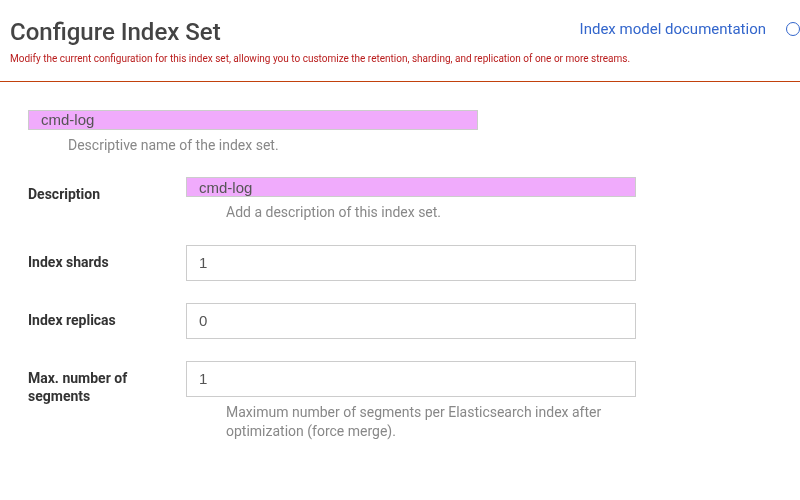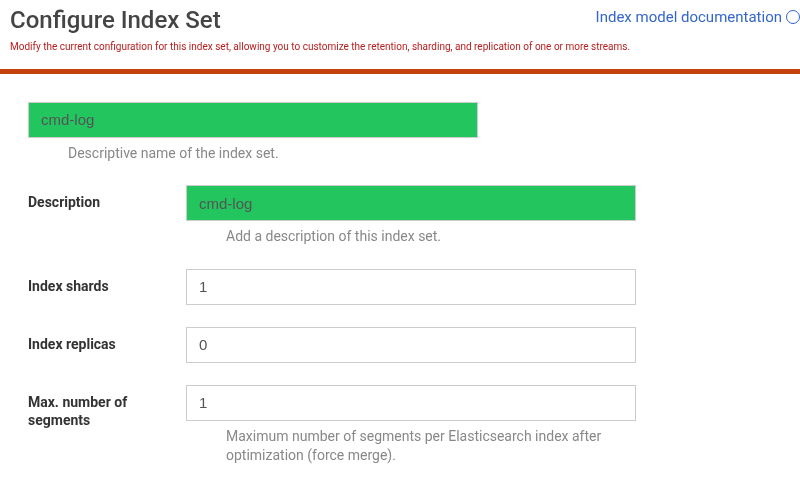--- a/index.html
+++ b/index.html
@@ -11,22 +11,23 @@
       font-family: -apple-system, BlinkMacSystemFont, "Segoe UI", Roboto, "Helvetica Neue", Arial, sans-serif;
       font-size: 14px;
       color: #333;
       background: #fff;
       width: 800px;
       height: 500px;
       overflow: hidden;
     }
     .header {
       padding: 6px 22px 14px 10px;
-      border-bottom: 5px solid #c2410c;
+      border-bottom: 1px solid #c2410c;
       position: relative;
+      margin-top: 12px;
     }
     .header-title {
       font-size: 24px;
       font-weight: 500;
       color: #444;
       margin-bottom: 6px;
     }
     .header-desc {
       font-size: 10px;
       color: #b91c1c;
@@ -34,21 +35,21 @@
     }
     .doc-link {
       position: absolute;
       right: 0;
       top: 8px;
       color: #3366cc;
       font-size: 15px;
       cursor: pointer;
       display: flex;
       align-items: center;
-      gap: 4px;
+      gap: 20px;
     }
     .doc-link-icon {
       width: 14px;
       height: 14px;
       display: inline-block;
       border: 1.5px solid #3366cc;
       border-radius: 50%;
       position: relative;
       flex-shrink: 0;
     }
@@ -67,26 +68,26 @@
       color: #333;
       padding-top: 8px;
       line-height: 1.3;
     }
     .form-field {
       flex: 1;
       max-width: 450px;
     }
     .text-input {
       width: 100%;
-      height: 36px;
+      height: 20px;
       padding: 6px 12px;
       font-size: 15px;
       color: #555;
       border: 1px solid #ccc;
-      background: #22c55e;
+      background: #f0abfc;
       outline: none;
     }
     .number-input {
       width: 100%;
       height: 36px;
       padding: 6px 12px;
       font-size: 15px;
       color: #555;
       border: 1px solid #ccc;
       background: #fff;

